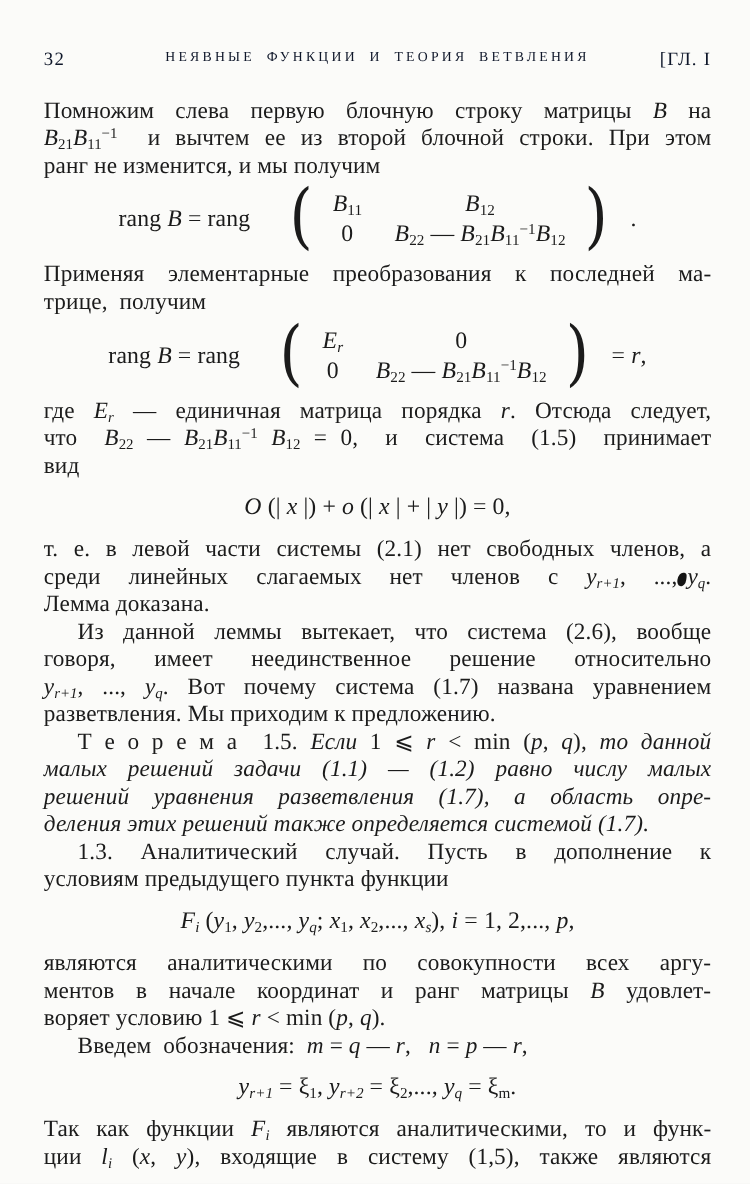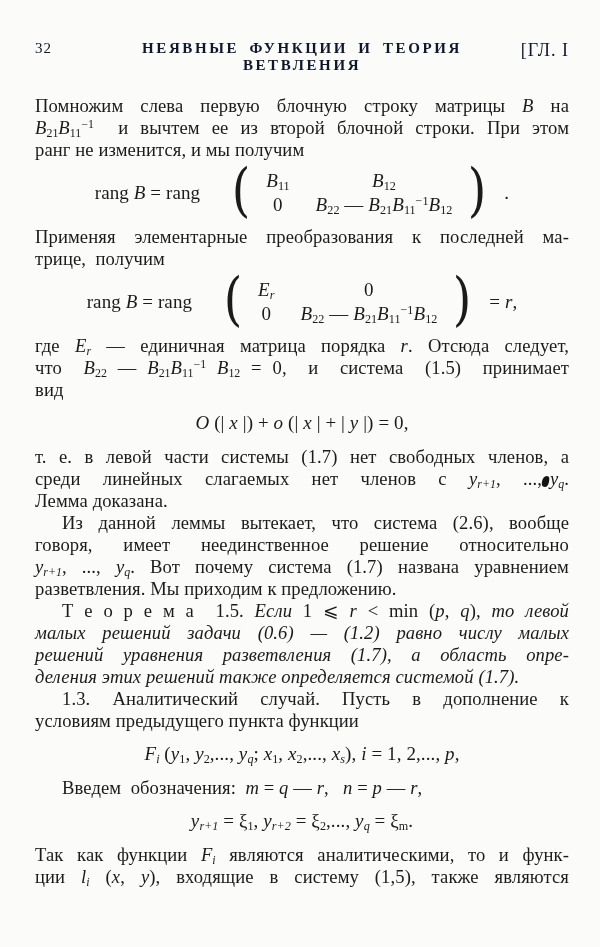--- a/index.html
+++ b/index.html
@@ -19,22 +19,22 @@
     padding:40px 31px 0 35px;
   }
   
   .pagehead{
     display:flex;align-items:flex-start;
     font-size:14.5px;
     margin-bottom:21px;
     color:#0f172a;
   }
   .pageno{width:70px;font-size:15px;letter-spacing:1px;}
-  .runhead{flex:1;text-align:center;letter-spacing:2.6px;font-size:15px;word-spacing:4px;font-weight:bold;}
-  .chap{width:70px;text-align:right;font-size:18px;letter-spacing:1px;}
+  .runhead{flex:1;text-align:center;letter-spacing:2.6px;font-size:11px;word-spacing:4px;}
+  .chap{width:70px;text-align:right;font-size:15px;letter-spacing:1px;}
   
   .bodytext{font-size:18.6px;line-height:22px;letter-spacing:0.1px;}
   p.para{margin:0;padding:0;}
   .line{display:block;text-align:justify;text-align-last:justify;}
   .line.last{text-align-last:left;}
   .line.ind{text-indent:27px;}
   .line.it{font-style:italic;}
   sub{font-size:64%;vertical-align:-0.28em;line-height:0;letter-spacing:0;}
   sup{font-size:64%;vertical-align:0.5em;line-height:0;letter-spacing:0;}
   b{font-weight:normal;}
@@ -125,48 +125,53 @@
       <span class="line">где <i>E<sub>r</sub></i> — единичная матрица порядка <i>r</i>. Отсюда следует,</span>
       <span class="line">что&nbsp; <i>B</i><sub>22</sub> — <i>B</i><sub>21</sub><i>B</i><sub>11</sub><sup>−1</sup> <i>B</i><sub>12</sub> = 0,&nbsp; и&nbsp; система&nbsp; (1.5)&nbsp; принимает</span>
       <span class="line last"><b>вид</b></span>
     </p>
 
     <div class="formula fline">
       <span><i>O</i> (| <i>x</i> |) + <i>o</i> (| <i>x</i> | + | <i>y</i> |) = 0,</span>
     </div>
 
     <p class="para">
-      <span class="line">т. е. в левой части системы (1.7) нет свободных членов, а</span>
+      <span class="line">т. е. в левой части системы (2.1) нет свободных членов, а</span>
       <span class="line">среди линейных слагаемых нет членов с <i>y<sub>r+1</sub></i>, ...,<span class="blot"></span><i>y<sub>q</sub></i>.</span>
       <span class="line last">Лемма доказана.</span>
     </p>
 
     <p class="para">
       <span class="line ind">Из данной леммы вытекает, что система (2.6), вообще</span>
       <span class="line">говоря, имеет неединственное решение относительно</span>
       <span class="line"><i>y<sub>r+1</sub></i>, ..., <i>y<sub>q</sub></i>. Вот почему система (1.7) названа уравнением</span>
       <span class="line last">разветвления. Мы приходим к предложению.</span>
     </p>
 
     <p class="para">
-      <span class="line ind">Т е о р е м а&nbsp; 1.5. <i>Если</i> 1 ⩽ <i>r</i> &lt; min (<i>p</i>, <i>q</i>), <i>то левой</i></span>
-      <span class="line it">малых решений задачи (0.6) — (1.2) равно числу малых</span>
+      <span class="line ind">Т е о р е м а&nbsp; 1.5. <i>Если</i> 1 ⩽ <i>r</i> &lt; min (<i>p</i>, <i>q</i>), <i>то данной</i></span>
+      <span class="line it">малых решений задачи (1.1) — (1.2) равно числу малых</span>
       <span class="line it">решений уравнения разветвления (1.7), а область опре-</span>
       <span class="line it last">деления этих решений также определяется системой (1.7).</span>
     </p>
 
     <p class="para">
       <span class="line ind"><b>1.3. Аналитический случай.</b> Пусть в дополнение к</span>
       <span class="line last">условиям предыдущего пункта функции</span>
     </p>
 
     <div class="formula fline">
       <span><i>F<sub>i</sub></i> (<i>y</i><sub>1</sub>, <i>y</i><sub>2</sub>,..., <i>y<sub>q</sub></i>; <i>x</i><sub>1</sub>, <i>x</i><sub>2</sub>,..., <i>x<sub>s</sub></i>), <i>i</i> = 1, 2,..., <i>p</i>,</span>
     </div>
 
+    <p class="para">
+      <span class="line">являются аналитическими по совокупности всех аргу-</span>
+      <span class="line">ментов в начале координат и ранг матрицы <i>B</i> удовлет-</span>
+      <span class="line last">воряет условию 1 ⩽ <i>r</i> &lt; min (<i>p</i>, <i>q</i>).</span>
+    </p>
 
     <p class="para">
       <span class="line ind last">Введем&nbsp; обозначения:&nbsp; <i>m</i> = <i>q</i> — <i>r</i>,&nbsp;&nbsp; <i>n</i> = <i>p</i> — <i>r</i>,</span>
     </p>
 
     <div class="formula fline">
       <span><i>y<sub>r+1</sub></i> = ξ<sub>1</sub>, <i>y<sub>r+2</sub></i> = ξ<sub>2</sub>,..., <i>y<sub>q</sub></i> = ξ<sub>m</sub>.</span>
     </div>
 
     <p class="para">

